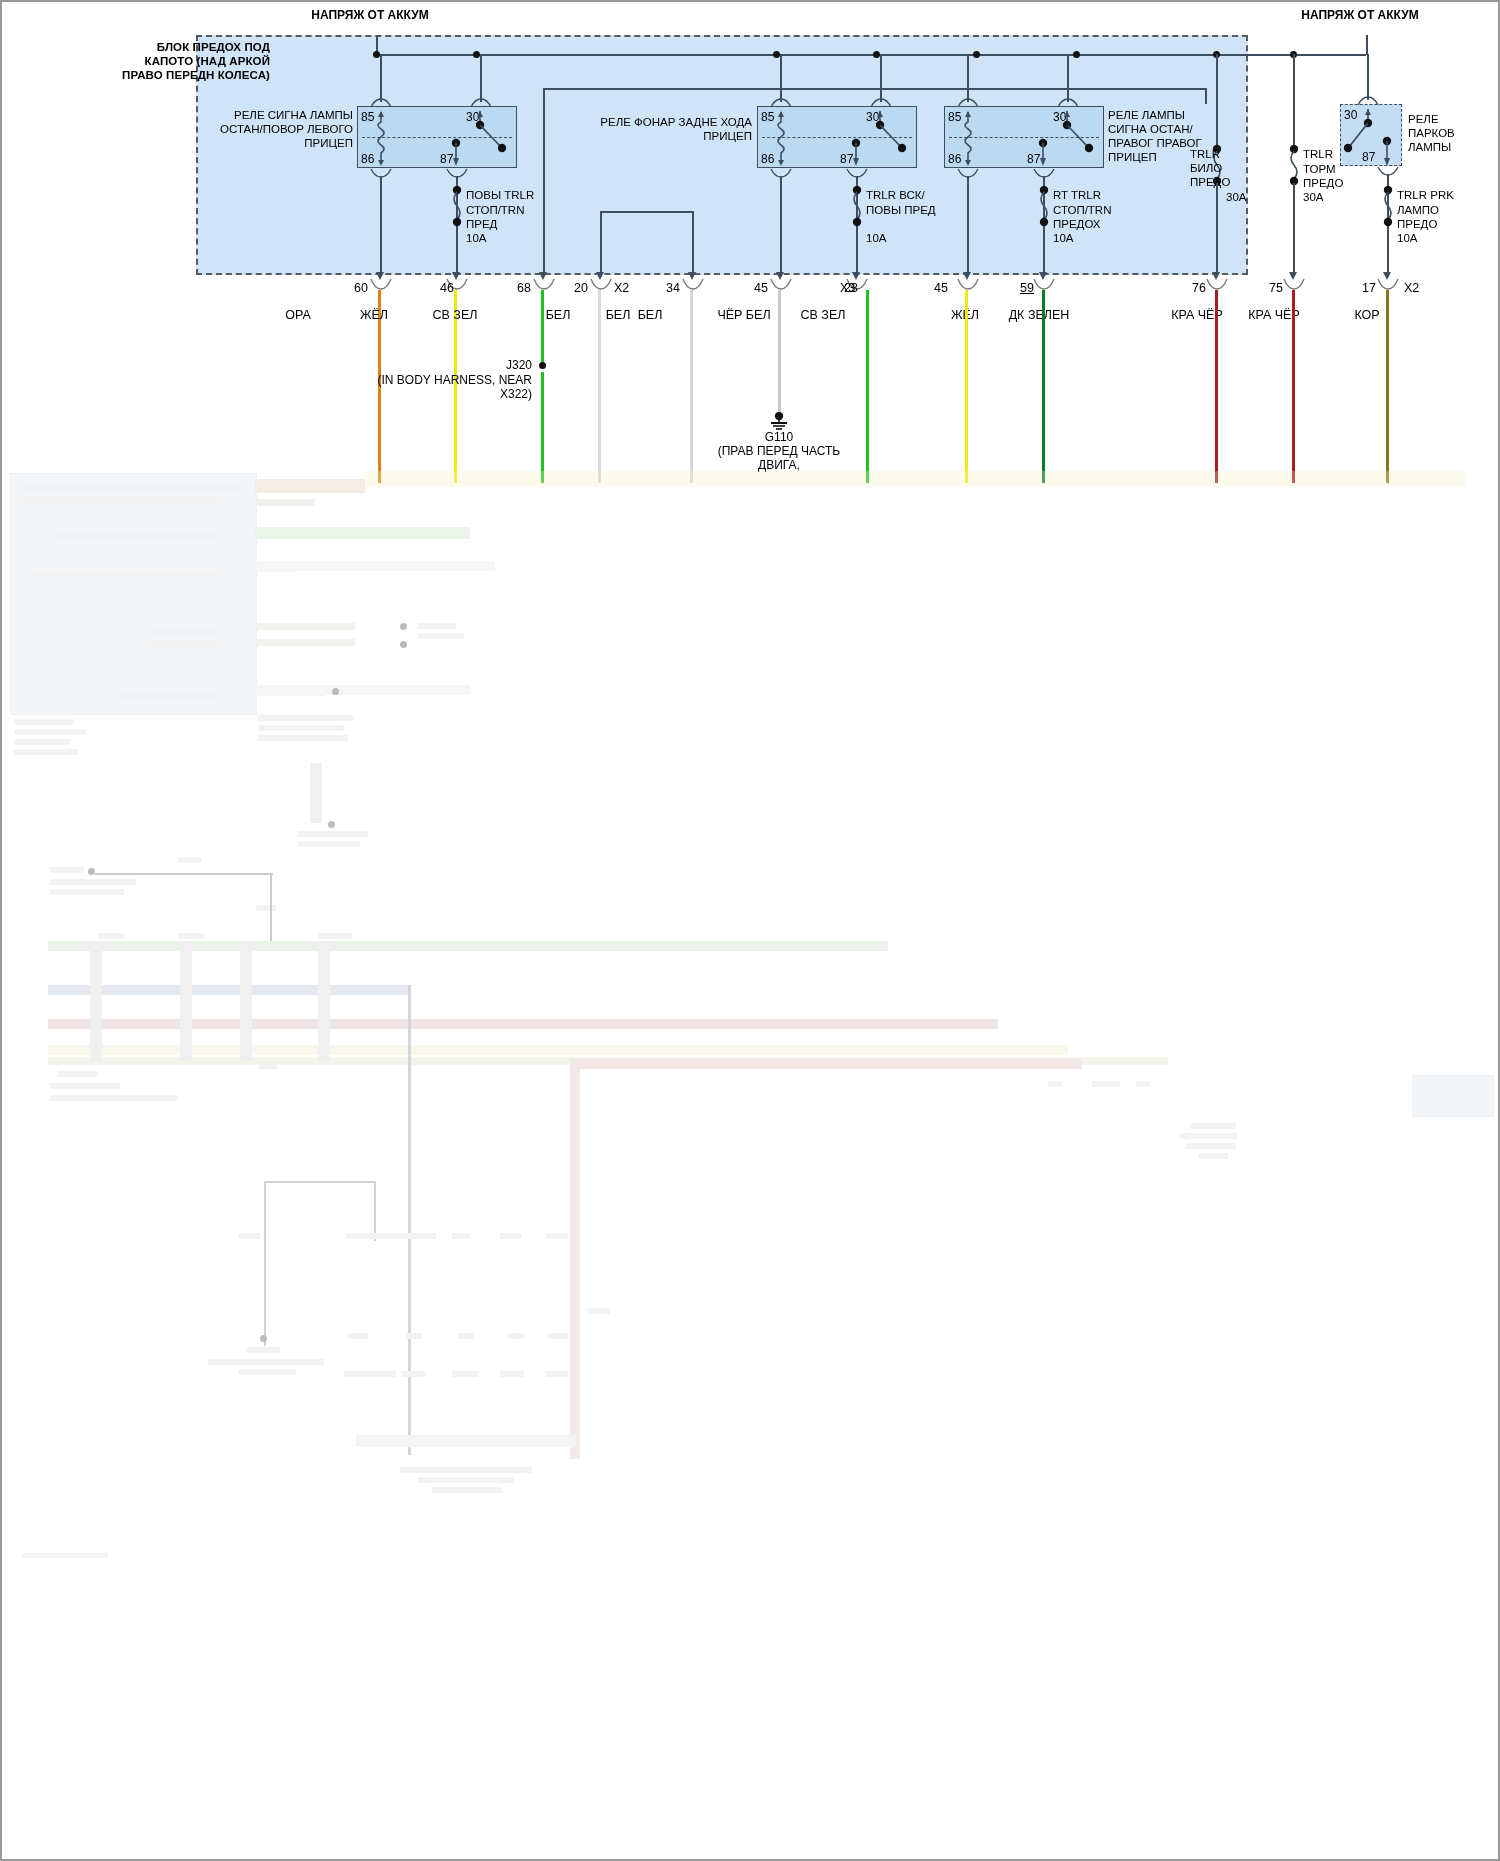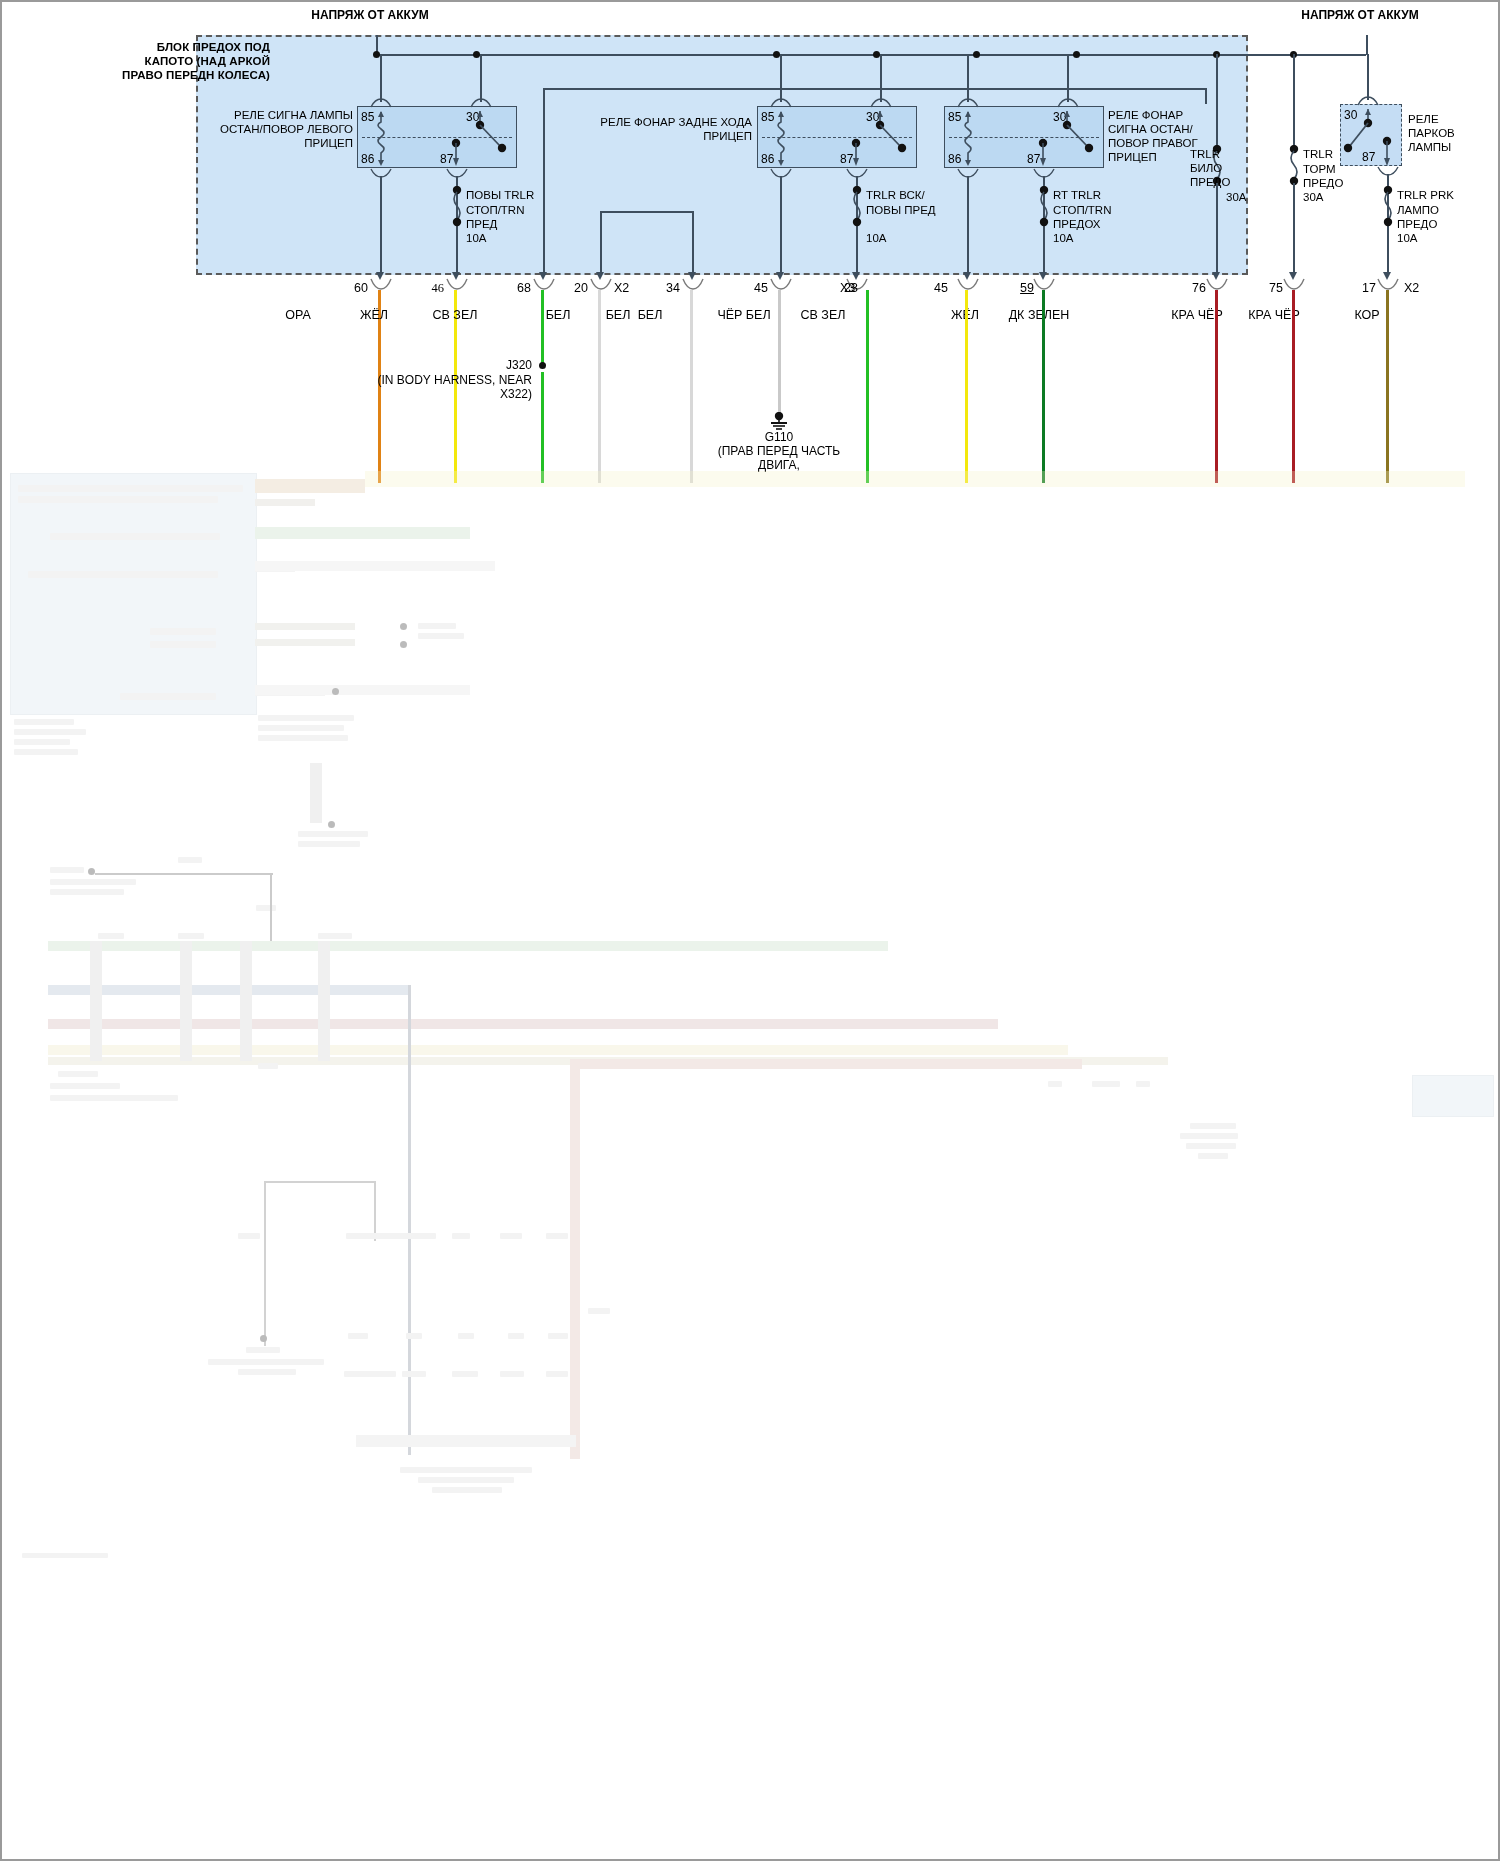--- a/index.html
+++ b/index.html
@@ -189,21 +189,21 @@
     <circle cx="7" cy="4" r="4.2" fill="#111"></circle>
     <path d="M7 6 Q1 13 7 20 Q13 27 7 34" fill="none" stroke="#3e4e5e" stroke-width="1.6"></path>
     <circle cx="7" cy="36" r="4.2" fill="#111"></circle>
   </svg>
   <div class="fuse-txt" style="left:866px;top:188px;width:86px;white-space:normal;line-height:14.5px;">TRLR ВСК/ПОВЫ ПРЕД</div>
   <div class="fuse-txt" style="left:866px;top:231px;">10А</div>
 
   <div class="relay" style="left:944px;top:106px;width:160px;height:62px;">
     <div class="mid"></div>
   </div>
-  <div class="relay-label l" style="left:1108px;top:108px;width:116px;">РЕЛЕ ФОНАР СИГНА ОСТАН/ПОВОР ПРАВОГ ПРИЦЕП</div>
+  <div class="relay-label l" style="left:1108px;top:108px;width:116px;">РЕЛЕ ЛАМПЫ СИГНА ОСТАН/ПРАВОГ ПРАВОГ ПРИЦЕП</div>
   <div class="pin" style="left:948px;top:110px;">85</div>
   <div class="pin" style="left:1053px;top:110px;">30</div>
   <div class="pin" style="left:948px;top:152px;">86</div>
   <div class="pin" style="left:1027px;top:152px;">87</div>
   <svg class="coil" style="left:961px;top:110px;" width="14" height="56" viewBox="0 0 14 56">
     <path d="M7 2 L7 12 Q1 15 7 19 Q13 23 7 27 Q1 31 7 35 Q13 39 7 43 L7 53" fill="none" stroke="#3e4e5e" stroke-width="1.6"></path>
     <polygon points="7,1 4,7 10,7" fill="#3e4e5e"></polygon>
     <polygon points="7,56 4,50 10,50" fill="#3e4e5e"></polygon>
   </svg>
   <svg class="coil" style="left:985px;top:110px;" width="120" height="56" viewBox="0 0 120 56">
@@ -342,21 +342,21 @@
       <path d="M1 1 Q5 11 11 11 Q17 11 21 1" fill="none" stroke="#7a7a7a" stroke-width="1.4"></path>
     </svg>
   <svg style="position:absolute;left:1377px;top:278px;" width="22" height="12">
       <path d="M1 1 Q5 11 11 11 Q17 11 21 1" fill="none" stroke="#7a7a7a" stroke-width="1.4"></path>
     </svg>
 
   <div class="pinnum" style="left:320px;top:281px;width:48px;">60</div>
   <div class="wirecolor" style="left:258px;top:308px;width:80px;">ОРА</div>
   <div class="wire" style="left:378px;top:290px;height:193px;background:#e08214;"></div>
 
-  <div class="pinnum" style="left:396px;top:281px;width:48px;font-family:Liberation Serif, serif;">46</div>
+  <div class="pinnum" style="left:406px;top:281px;width:48px;">46</div>
   <div class="wirecolor" style="left:334px;top:308px;width:80px;">ЖЁЛ</div>
   <div class="wire" style="left:454px;top:290px;height:193px;background:#f3e80c;"></div>
 
   <div class="pinnum" style="left:483px;top:281px;width:48px;">68</div>
   <div class="wirecolor" style="left:410px;top:308px;width:90px;">СВ ЗЕЛ</div>
   <div class="wire" style="left:541px;top:290px;height:74px;background:#22c024;"></div>
   <div class="wire" style="left:541px;top:372px;height:111px;background:#22c024;"></div>
 
   <div class="pinnum" style="left:540px;top:281px;width:48px;">20</div>
   <div class="conn" style="left:614px;top:281px;">X2</div>

